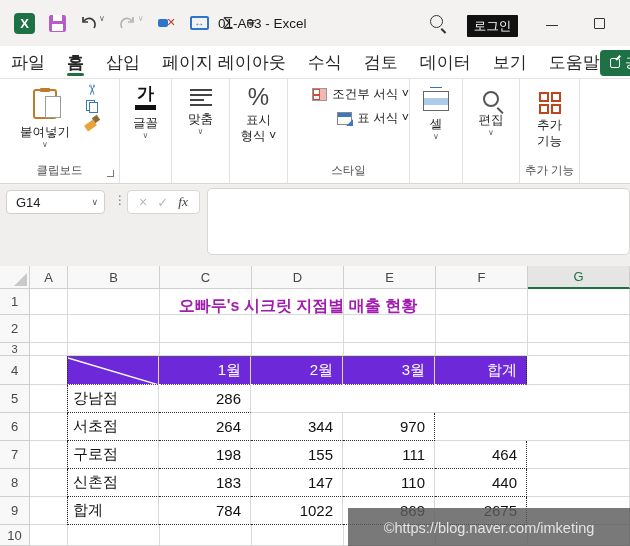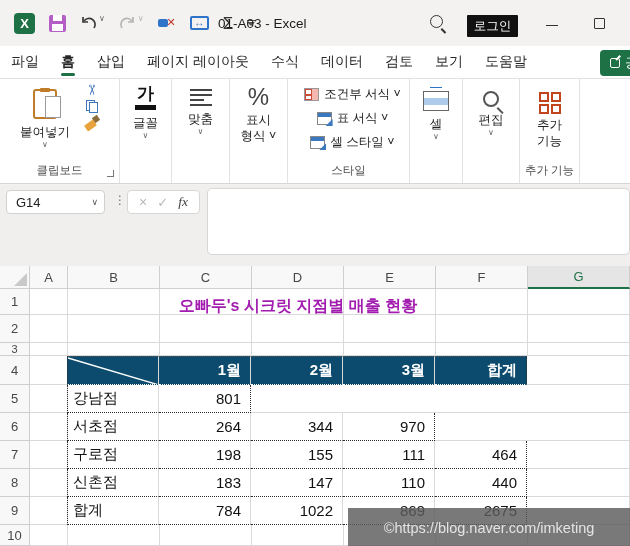--- a/index.html
+++ b/index.html
@@ -28,21 +28,21 @@
   .more-ic .tri { width:0; height:0; border-left:4px solid transparent; border-right:4px solid transparent; border-top:4px solid #555; }
   .tb-title { position:absolute; left:218px; top:0; height:46px; display:flex; align-items:center; font-size:13.5px; color:#1b1b1b; }
   .search-ic { position:absolute; left:430px; top:15px; width:13px; height:13px; border:1.8px solid #333; border-radius:50%; }
   .search-ic::after { content:""; position:absolute; left:11px; top:12px; width:6px; height:1.8px; background:#333; transform:rotate(45deg); transform-origin:0 0; }
   .login-btn { position:absolute; left:467px; top:15px; width:51px; height:22px; background:#111; color:#fff; font-size:12.5px; display:flex; align-items:center; justify-content:center; border-radius:1px; }
   .win-min { position:absolute; left:546px; top:25px; width:12px; height:0; border-top:1.6px solid #333; }
   .win-max { position:absolute; left:594px; top:18px; width:11px; height:11px; border:1.4px solid #333; border-radius:1px; }
 
   
   .tabrow { position:absolute; top:46px; left:0; width:630px; height:33px; background:#fff; display:flex; align-items:center; border-bottom:1px solid #e4e2e1; }
-  .rtab { font-size:14px; color:#262626; padding:0 11px; height:100%; display:flex; align-items:center; position:relative; white-space:nowrap; }
+  .rtab { font-size:17px; color:#262626; padding:0 11px; height:100%; display:flex; align-items:center; position:relative; white-space:nowrap; }
   .rtab.active { font-weight:bold; }
   .rtab.active::after { content:""; position:absolute; left:11px; right:11px; bottom:2px; height:3px; background:#1e7145; border-radius:2px; }
   .share-btn { position:absolute; right:-18px; top:4px; height:26px; background:#1e7145; color:#fff; border-radius:4px; display:flex; align-items:center; gap:5px; padding:0 10px; font-size:13px; }
   .share-ic { width:10px; height:10px; border:1.5px solid #fff; border-radius:2px; position:relative; }
   .share-ic::after { content:""; position:absolute; right:-2px; top:-2px; width:6px; height:1.5px; background:#fff; transform:rotate(-45deg); }
 
   
   .ribbon { position:absolute; top:79px; left:0; width:630px; height:105px; background:#fff; border-bottom:1px solid #d8d6d4; display:flex; }
   .rgroup { position:relative; height:100%; border-right:1px solid #e4e2e1; display:flex; flex-direction:column; align-items:center; }
   .rgroup-label { position:absolute; bottom:5px; left:0; right:0; text-align:center; font-size:11.5px; color:#4a4a4a; white-space:nowrap; }
@@ -60,21 +60,21 @@
   .copy-ic i:first-child { left:0; top:0; }
   .copy-ic i:last-child { left:3px; top:2px; }
   .brush-ic { position:relative; width:15px; height:14px; }
   .brush-ic .head { position:absolute; left:1px; bottom:1px; width:11px; height:7px; background:#e8a33d; transform:rotate(-35deg); border-radius:1px; }
   .brush-ic .stem { position:absolute; right:0; top:0; width:6px; height:6px; background:#8a6d3b; transform:rotate(-35deg); }
   .launcher { position:absolute; right:5px; bottom:6px; width:7px; height:7px; border-left:1px solid #777; border-top:1px solid #777; transform:rotate(180deg); }
   .ga-ic { font-size:17px; font-weight:bold; color:#111; line-height:1.1; border-bottom:5px solid #111; padding:0 2px 1px 2px; }
   .align-ic { display:flex; flex-direction:column; gap:3px; margin-top:4px; }
   .align-ic .l { height:2px; background:#444; }
   .pct-ic { font-size:24px; color:#444; font-weight:400; line-height:1; }
-  .styles-group { width:122px; align-items:center; padding-left:8px; }
+  .styles-group { width:122px; align-items:flex-end; padding-left:8px; }
   .style-row { display:flex; align-items:center; gap:5px; margin-top:7px; font-size:12.5px; color:#222; white-space:nowrap; }
   .cf-ic { width:15px; height:13px; display:grid; grid-template-columns:1fr 1fr; grid-template-rows:1fr 1fr; border:1px solid #999; }
   .cf-ic i:nth-child(1){ background:#fff; border:1.5px solid #d04a3a; }
   .cf-ic i:nth-child(2){ background:#f4b8b0; }
   .cf-ic i:nth-child(3){ background:#fff; border:1.5px solid #d04a3a; }
   .cf-ic i:nth-child(4){ background:#f4b8b0; }
   .tbl-ic { position:relative; width:15px; height:13px; border:1px solid #888; background:linear-gradient(#3b78be 4px, #fff 4px); }
   .tbl-ic::after { content:""; position:absolute; right:-2px; bottom:-2px; width:7px; height:7px; background:#3b78be; clip-path:polygon(0 100%, 100% 0, 100% 100%); }
   .cells-ic { width:26px; height:20px; border:1.4px solid #666; background:linear-gradient(#fff 6px, #aecbeb 6px, #aecbeb 13px, #fff 13px); margin-top:6px; position:relative; }
   .cells-ic::before { content:""; position:absolute; top:-5px; left:6px; right:6px; border-top:1.4px solid #2e74c8; }
@@ -104,21 +104,21 @@
   .hrow { height:23px; }
   .hcell.selcol { background:#e5e5e5; color:#1e7145; border-bottom:2px solid #1e7145; }
   .rh { width:30px; }
   .cell { border-right:1px solid #d9d9d9; border-bottom:1px solid #d9d9d9; font-size:15px; display:flex; align-items:center; }
   .cA { width:38px; } .cB { width:92px; } .cC,.cD,.cE,.cF { width:92px; } .cG { flex:1; }
   .num { justify-content:flex-end; padding-right:9px; color:#111; }
   .bname { padding-left:5px; color:#111; }
   .tb { border-bottom:1px dotted #2b2b2b; }
   .tl { border-left:1px dotted #2b2b2b; margin-left:-1px; }
   .tr2 { border-right:1px dotted #2b2b2b; }
-  .dark { background:#0c4a6e; color:#fff; border-bottom:1px dotted #fff; border-top:1px dotted #555;font-weight:bold; }
+  .dark { background:#6d28d9; color:#fff; border-bottom:1px dotted #fff; border-top:1px dotted #555; }
   .dark.num { color:#fff; }
   .diag { position:relative; overflow:hidden; }
   .sheet-title { position:absolute; left:68px; top:26px; width:460px; height:28px; display:flex; align-items:center; justify-content:center; font-weight:bold; font-size:16px; color:#a21caf; }
   .watermark { position:absolute; left:348px; top:242px; width:282px; height:40px; background:rgba(92,92,92,0.82); color:#e3e3e3; font-size:14.5px; display:flex; align-items:center; justify-content:center; white-space:nowrap; }
 </style>
 </head>
 <body>
 
 <div class="app">
 
@@ -159,22 +159,22 @@
     <div class="win-min"></div>
     <div class="win-max"></div>
   </div>
 
   <div class="tabrow">
     <div class="rtab">파일</div>
     <div class="rtab active">홈</div>
     <div class="rtab">삽입</div>
     <div class="rtab">페이지 레이아웃</div>
     <div class="rtab">수식</div>
+    <div class="rtab">검토</div>
     <div class="rtab">데이터</div>
-    <div class="rtab">검토</div>
     <div class="rtab">보기</div>
     <div class="rtab">도움말</div>
     <div class="share-btn">
       <span class="share-ic"></span>
       <span>공</span>
     </div>
   </div>
 
   <div class="ribbon">
 
@@ -239,24 +239,20 @@
             <i></i>
             <i></i>
             <i></i>
           </span>
         <span>조건부 서식 ˅</span>
       </div>
       <div class="style-row">
         <span class="tbl-ic"></span>
         <span>표 서식 ˅</span>
       </div>
-      <div class="style-row">
-        <span class="tbl-ic"></span>
-        <span>셀 스타일 ˅</span>
-      </div>
       <div class="rgroup-label">스타일</div>
     </div>
 
     <div class="rgroup" style="width:53px;">
       <div class="bigbtn">
         <div class="cells-ic"></div>
         <span class="lbl">셀</span>
         <span class="chev">∨</span>
       </div>
     </div>
@@ -360,21 +356,21 @@
       <div class="cell cD dark num">2월</div>
       <div class="cell cE dark num">3월</div>
       <div class="cell cF dark num tr2">합계</div>
       <div class="cell cG"></div>
     </div>
 
     <div class="srow" style="height:28px">
       <div class="rh">5</div>
       <div class="cell cA"></div>
       <div class="cell cB bname tb tl">강남점</div>
-      <div class="cell cF num tb tr2">801</div>
+      <div class="cell cE num tb">286</div>
       <div class="cell cG"></div>
     </div>
 
     <div class="srow" style="height:28px">
       <div class="rh">6</div>
       <div class="cell cA"></div>
       <div class="cell cB bname tb tl">서초점</div>
       <div class="cell cC num tb">264</div>
       <div class="cell cD num tb">344</div>
       <div class="cell cF num tb tr2">970</div>

